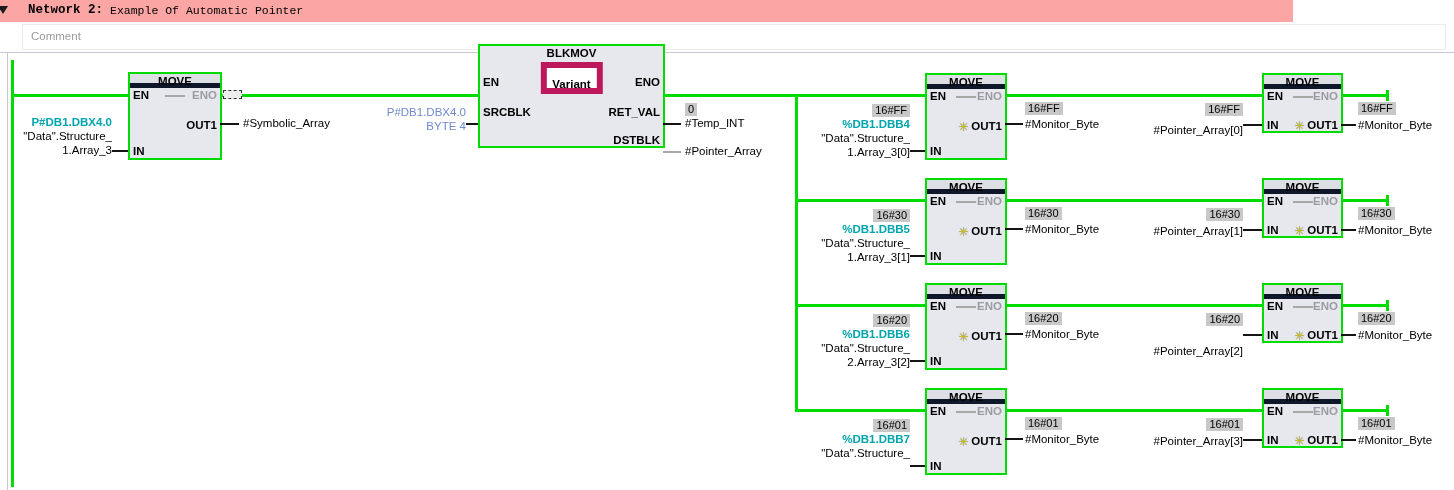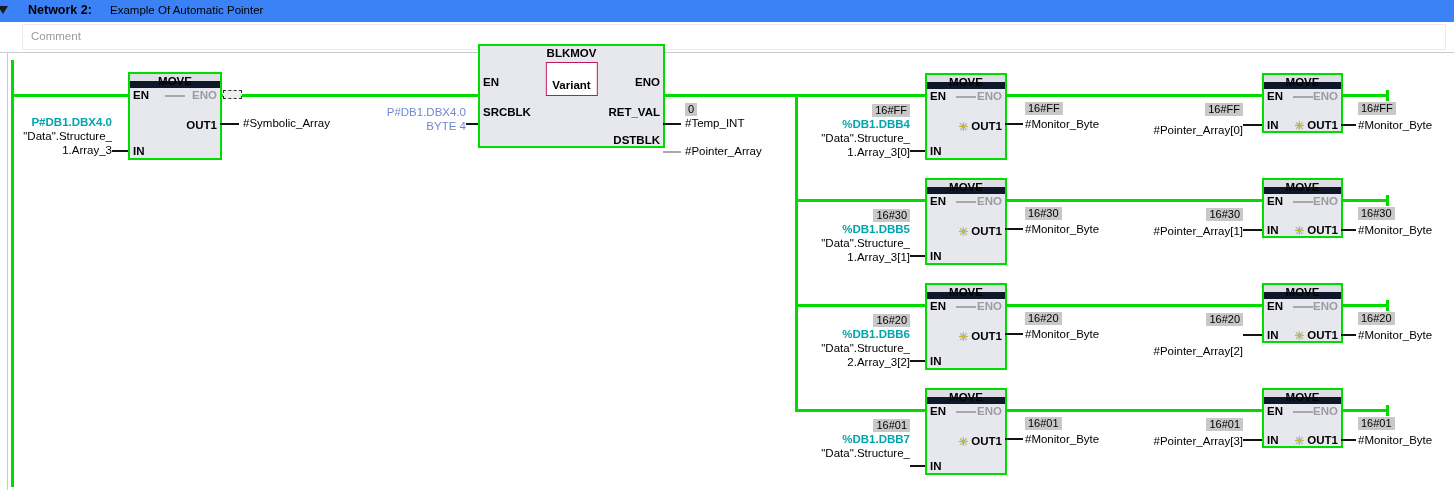--- a/index.html
+++ b/index.html
@@ -11,21 +11,21 @@
     --titlebg:#dedee5;
     --dim:#9b9ba2;
     --kwire:#141414;
     --gwire:#a8a8a8;
   }
   *{margin:0;padding:0;box-sizing:border-box;}
   html,body{width:1454px;height:490px;overflow:hidden;}
   body{font-family:"Liberation Sans","DejaVu Sans",sans-serif;font-size:11.5px;color:#000;background:#fff;position:relative;}
 
   
-  .net-header{position:absolute;left:0;top:0;width:1454px;height:22px;background:#3b82f6;}
+  .net-header{position:absolute;left:0;top:0;width:1293px;height:22px;background:#fca5a5;font-family:Liberation Mono, monospace;}
   .collapse-tri{position:absolute;left:-2px;top:6px;width:10px;height:8px;background:#1a1a1a;
     clip-path:polygon(0 0,100% 0,50% 100%);}
   .net-label{position:absolute;left:28px;top:3px;font-weight:bold;font-size:12.5px;}
   .net-title{position:absolute;left:110px;top:4px;font-size:11.5px;}
 
   
   .comment-box{position:absolute;left:22px;top:24px;width:1424px;height:26px;border:1px solid #ebebef;background:#fff;}
   .comment-text{position:absolute;left:8px;top:5px;color:#9b9b9b;}
 
   .canvas-sep{position:absolute;left:0;top:52px;width:1454px;height:1px;background:#c9c9d3;}
@@ -34,30 +34,30 @@
   
   .wire{position:absolute;background:var(--green);}
   .kwire{position:absolute;background:var(--kwire);height:2px;}
   .gwire{position:absolute;background:var(--gwire);height:2px;}
   .tick{position:absolute;background:var(--green);width:3px;height:11px;}
   .insert-ph{position:absolute;left:223px;top:90px;width:19px;height:9px;border:1px dashed #333;background:#ededed;}
 
   
   .block{position:absolute;background:var(--blockbg);border:2px solid var(--green);}
   .btitle{position:absolute;left:0;top:0;right:0;height:14px;line-height:14px;text-align:center;
-    font-weight:bold;background:var(--titlebg);border-bottom:7px solid #0f172a;}
+    font-weight:bold;background:var(--titlebg);border-bottom:5px solid #0f172a;}
   .btitle.plain{background:transparent;border-bottom:none;}
   .port{position:absolute;font-weight:bold;line-height:13px;white-space:nowrap;}
   .pl{left:3px;} .pr{right:3px;}
   .dim{color:var(--dim);}
   .dash{position:absolute;top:21px;left:50%;transform:translateX(-50%);width:20px;height:2px;background:var(--gwire);}
   .outrow{position:absolute;display:flex;align-items:center;gap:3px;line-height:13px;}
   .star{color:#d4c300;font-size:12px;font-weight:bold;text-shadow:0 0 1px #4d6ee3;line-height:12px;}
   .variant-box{position:absolute;top:16px;left:50%;transform:translateX(-50%);background:#fff;
-    border:1px solid #be185d;padding:16px 6px;height:24px;line-height:13px;font-weight:bold;white-space:nowrap;}
+    border:6px solid #be185d;padding:10px 6px;height:24px;line-height:13px;font-weight:bold;white-space:nowrap;}
 
   
   .op{position:absolute;line-height:13px;white-space:nowrap;}
   .teal{color:var(--teal);font-weight:bold;}
   .blue{color:var(--blue);}
   .badge{display:inline-block;background:var(--badge);padding:0 3px;line-height:13px;font-size:11px;}
   .stack-r{position:absolute;text-align:right;line-height:14px;white-space:nowrap;}
   .stack-r div{height:14px;}
 </style>
 </head>

